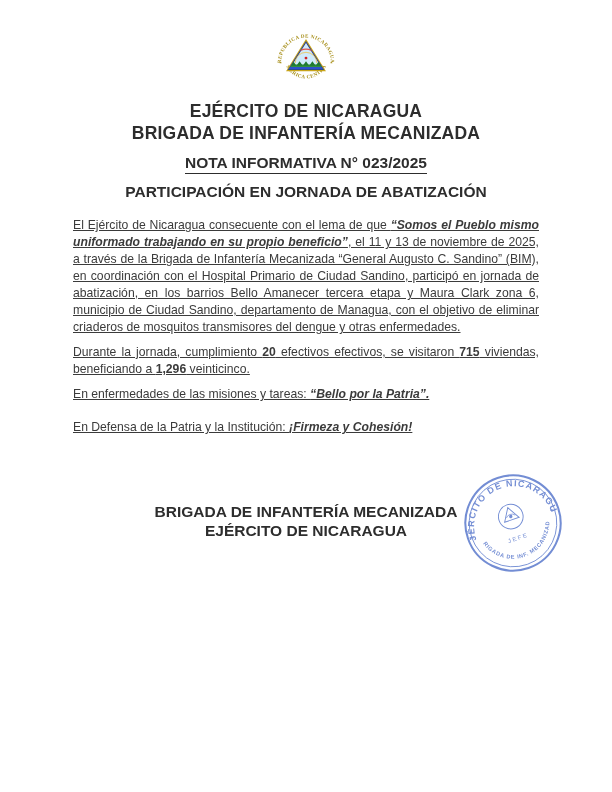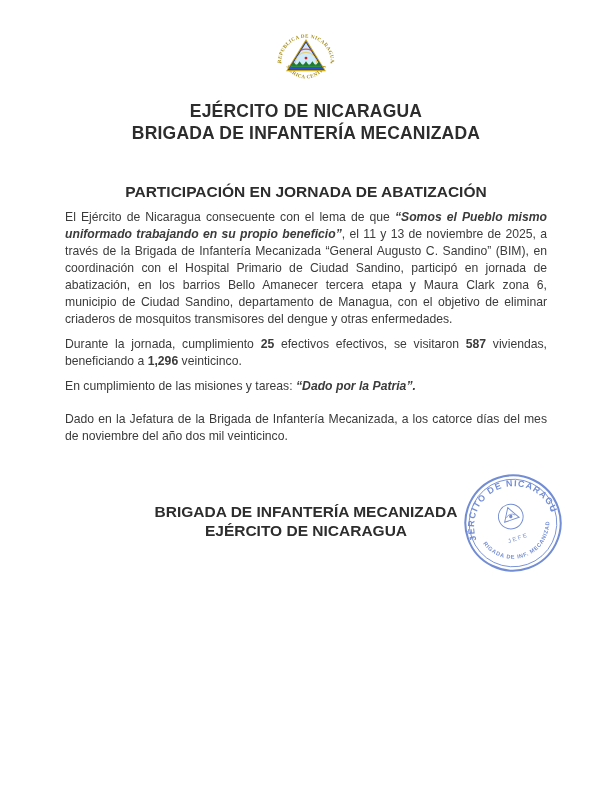--- a/index.html
+++ b/index.html
@@ -30,21 +30,21 @@
   .subject{
     position:absolute;left:0;top:183px;width:612px;
     text-align:center;font-weight:bold;font-size:15.5px;color:#2d2d2d;
   }
   
   .doc-body{
     position:absolute;left:65px;top:209px;width:482px;
     font-size:12.2px;line-height:17px;color:#3b3b3b;
     text-align:justify;
   }
-  .doc-body p{margin:0;}
+  .doc-body p{margin:8px;text-decoration:underline;}
   .doc-body p.gap-s{margin-top:8px;}
   .doc-body p.gap-l{margin-top:16px;}
   .seg-bold{font-weight:bold;}
   .seg-bold-italic{font-weight:bold;font-style:italic;}
   
   .signature{
     position:absolute;left:0;top:502px;width:612px;
     text-align:center;font-weight:bold;font-size:15.5px;line-height:19px;
     color:#2d2d2d;
   }
@@ -88,28 +88,31 @@
       <path d="M25,59 l5,-7 5,7 Z M35,59 l5,-7 5,7 Z M45,59 l5,-7 5,7 Z M55,59 l5,-7 5,7 Z M65,59 l5,-7 5,7 Z" fill="#1f7a30"></path>
       <rect x="23" y="61" width="54" height="4" fill="#2c4fd0"></rect>
     </g>
   </svg>
 
   <div class="org-title">
     <div>EJÉRCITO DE NICARAGUA</div>
     <div>BRIGADA DE INFANTERÍA MECANIZADA</div>
   </div>
 
+  <div class="note-number">
+    <span>NOTA INFORMATIVA N° 023/2025</span>
+  </div>
 
   <div class="subject">PARTICIPACIÓN EN JORNADA DE ABATIZACIÓN</div>
 
   <div class="doc-body">
     <p><span class="seg-normal">El Ejército de Nicaragua consecuente con el lema de que </span><span class="seg-bold-italic">“Somos el Pueblo mismo uniformado trabajando en su propio beneficio”</span><span class="seg-normal">, el 11 y 13 de noviembre de 2025, a través de la Brigada de Infantería Mecanizada “General Augusto C. Sandino” (BIM), en coordinación con el Hospital Primario de Ciudad Sandino, participó en jornada de abatización, en los barrios Bello Amanecer tercera etapa y Maura Clark zona 6, municipio de Ciudad Sandino, departamento de Managua, con el objetivo de eliminar criaderos de mosquitos transmisores del dengue y otras enfermedades.</span></p>
-    <p class="gap-s"><span class="seg-normal">Durante la jornada, cumplimiento </span><span class="seg-bold">25</span><span class="seg-normal"> efectivos efectivos, se visitaron </span><span class="seg-bold">587</span><span class="seg-normal"> viviendas, beneficiando a </span><span class="seg-bold">1,296</span><span class="seg-normal"> veinticinco.</span></p>
-    <p class="gap-s"><span class="seg-normal">En cumplimiento de las misiones y tareas: </span><span class="seg-bold-italic">“Dado por la Patria”.</span></p>
-    <p class="gap-l"><span class="seg-normal">Dado en la Jefatura de la Brigada de Infantería Mecanizada, a los catorce días del mes de noviembre del año dos mil veinticinco.</span></p>
+    <p class="gap-s"><span class="seg-normal">Durante la jornada, cumplimiento </span><span class="seg-bold">20</span><span class="seg-normal"> efectivos efectivos, se visitaron </span><span class="seg-bold">715</span><span class="seg-normal"> viviendas, beneficiando a </span><span class="seg-bold">1,296</span><span class="seg-normal"> veinticinco.</span></p>
+    <p class="gap-s"><span class="seg-normal">En enfermedades de las misiones y tareas: </span><span class="seg-bold-italic">“Bello por la Patria”.</span></p>
+    <p class="gap-l"><span class="seg-normal">En Defensa de la Patria y la Institución: </span><span class="seg-bold-italic">¡Firmeza y Cohesión!</span></p>
   </div>
 
   <div class="signature">
     <div>BRIGADA DE INFANTERÍA MECANIZADA</div>
     <div>EJÉRCITO DE NICARAGUA</div>
   </div>
 
   <svg class="stamp" viewBox="0 0 120 120">
     <defs>
       <path id="stampArcTop" d="M 13,64 A 47,47 0 1 1 107,64"></path>

